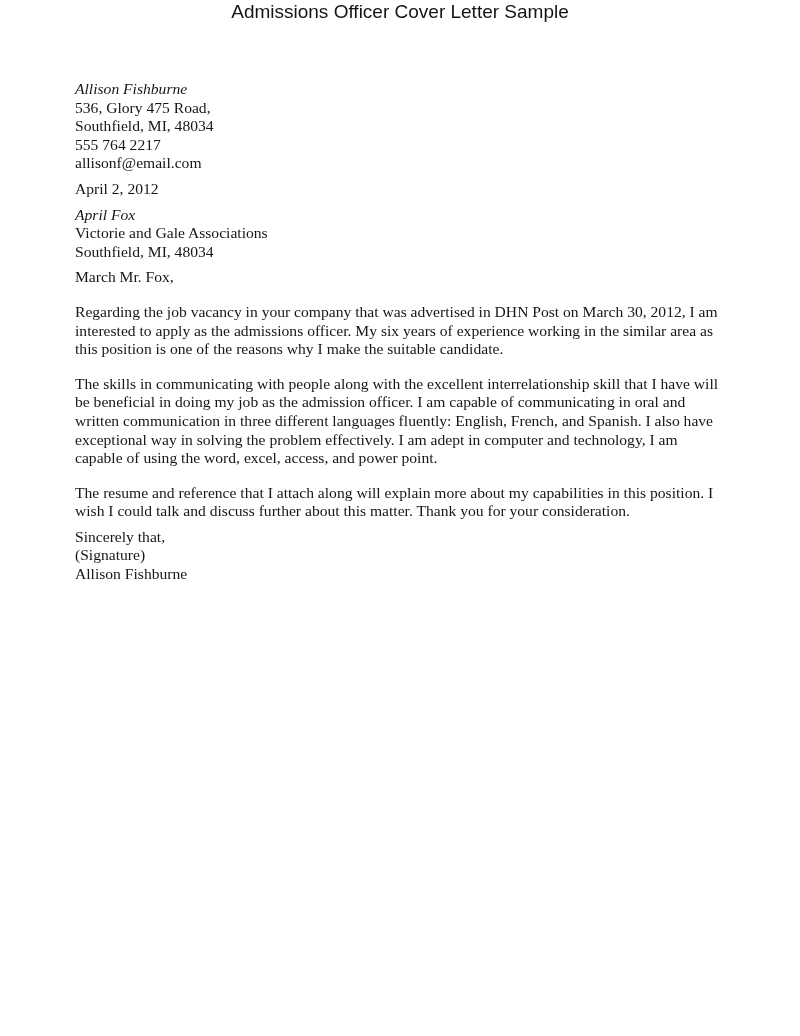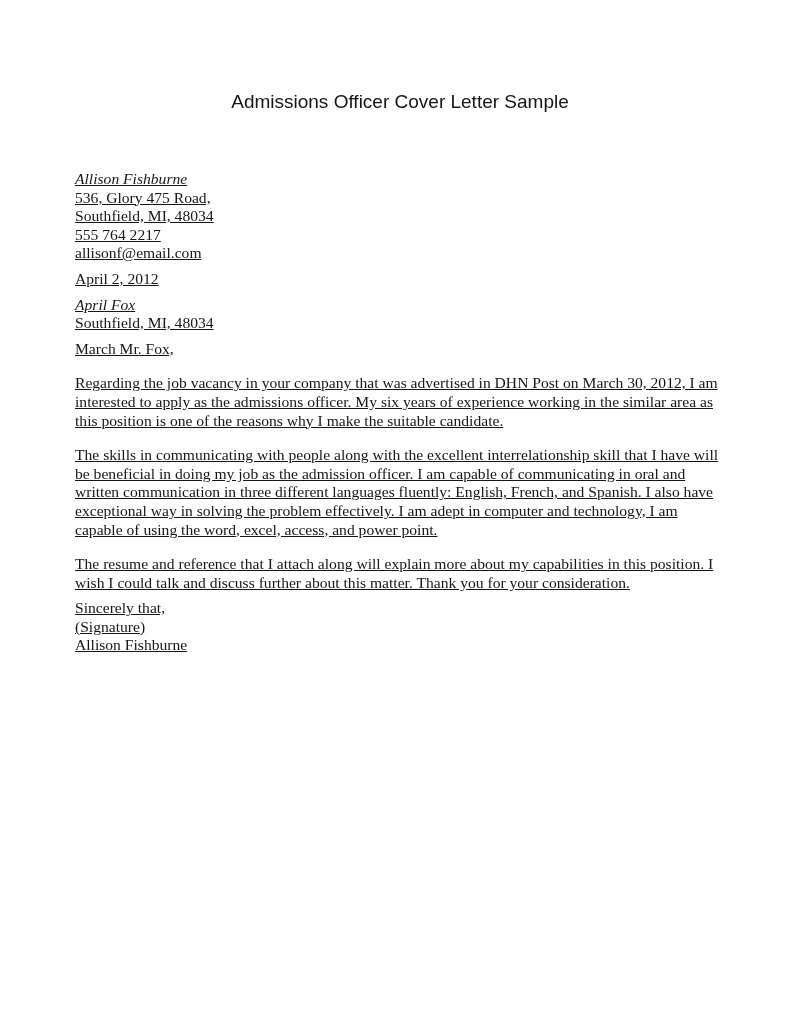--- a/index.html
+++ b/index.html
@@ -4,35 +4,33 @@
 <style>
   html, body { margin: 0; padding: 0; background: #ffffff; }
   .page {
     position: relative;
     width: 800px;
     height: 1036px;
     background: #ffffff;
     overflow: hidden;
   }
   .doc-title {
-    padding-top: 90px;
     text-align: center;
     font-family: "Liberation Sans", "DejaVu Sans", sans-serif;
     font-size: 19px;
     line-height: 23px;
     color: #151515;
   }
   .letter {
     margin: 57px 72px 0 75px;
     width: 650px;
     font-family: "Liberation Serif", "DejaVu Serif", serif;
     font-size: 15.6px;
     line-height: 18.6px;
     color: #161616;
-    text-decoration: underline;
   }
   .block { margin: 0 0 7px 0; }
   .line { white-space: nowrap; }
   .italic { font-style: italic; }
   .para { margin: 16px 0 7px 0; text-align: left; }
 </style>
 </head>
 <body>
 
 <div class="page">
@@ -48,20 +46,21 @@
       <div class="line">555 764 2217</div>
       <div class="line">allisonf@email.com</div>
     </div>
 
     <div class="block">
       <div class="line">April 2, 2012</div>
     </div>
 
     <div class="block">
       <div class="line italic">April Fox</div>
+      <div class="line">Victorie and Gale Associations</div>
       <div class="line">Southfield, MI, 48034</div>
     </div>
 
     <div class="block">
       <div class="line">March Mr. Fox,</div>
     </div>
 
     <p class="para">Regarding the job vacancy in your company that was advertised in DHN Post on March 30, 2012, I am interested to apply as the admissions officer. My six years of experience working in the similar area as this position is one of the reasons why I make the suitable candidate.</p>
     <p class="para">The skills in communicating with people along with the excellent interrelationship skill that I have will be beneficial in doing my job as the admission officer. I am capable of communicating in oral and written communication in three different languages fluently: English, French, and Spanish. I also have exceptional way in solving the problem effectively. I am adept in computer and technology, I am capable of using the word, excel, access, and power point.</p>
     <p class="para">The resume and reference that I attach along will explain more about my capabilities in this position. I wish I could talk and discuss further about this matter. Thank you for your consideration.</p>

